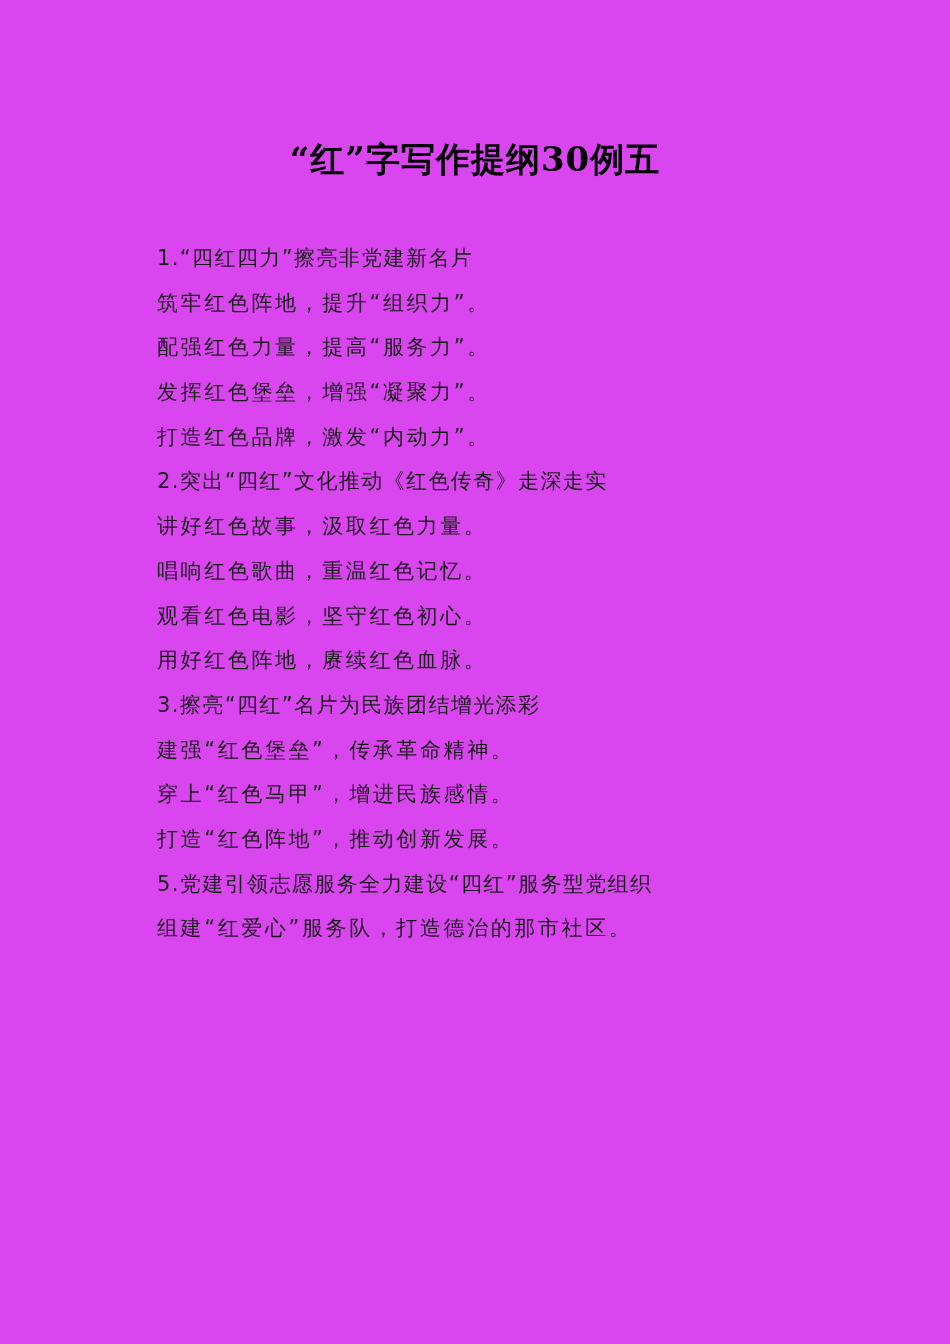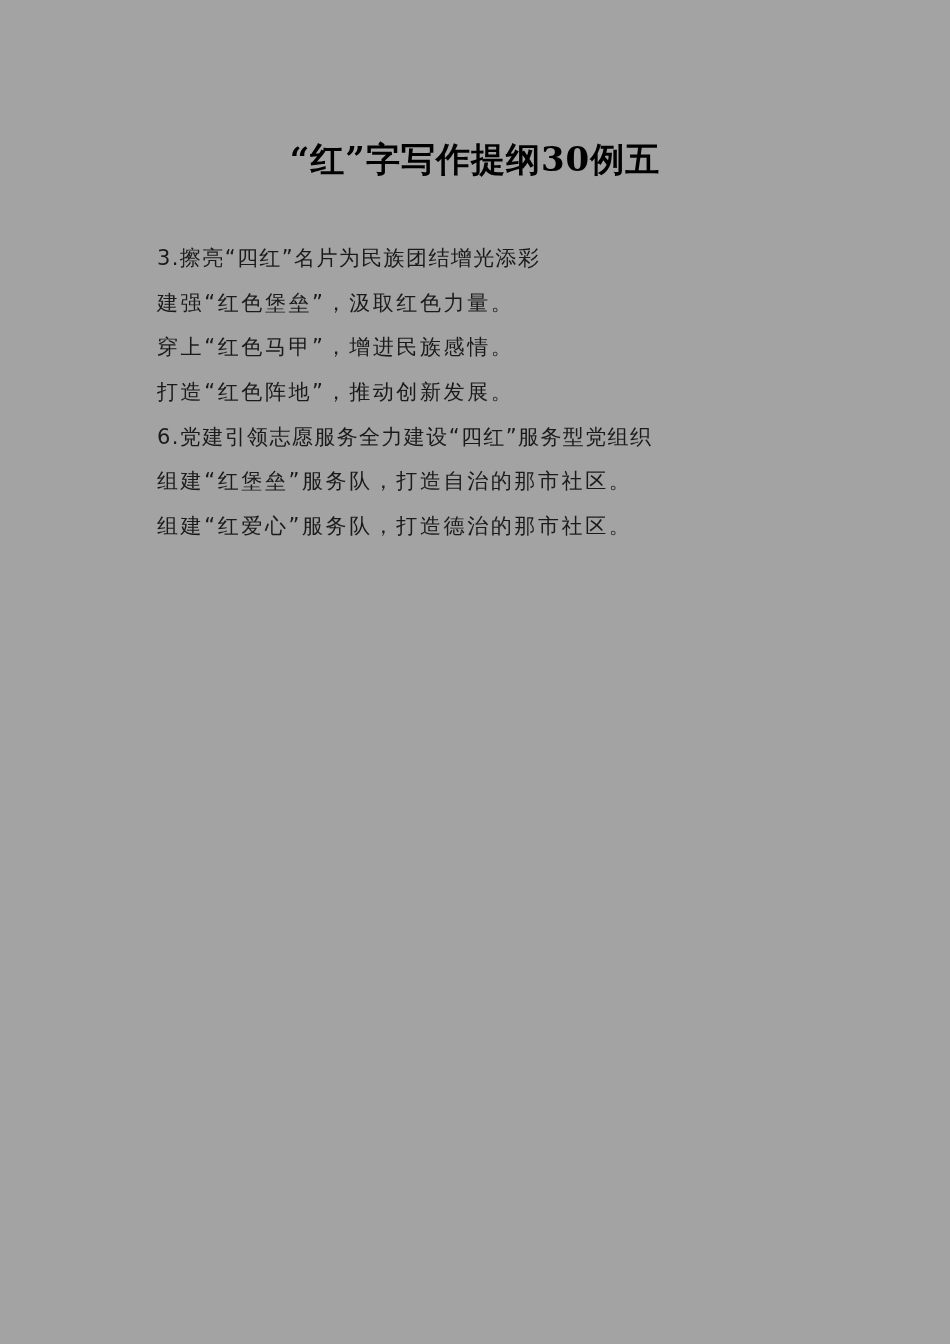--- a/index.html
+++ b/index.html
@@ -13,21 +13,21 @@
       position: relative;
       overflow: hidden;
       color: #111111;
     }
     .page {
       position: absolute;
       left: 0;
       top: 0;
       width: 950px;
       height: 1344px;
-      background: #a3a3a3;
+      background: #d946ef;
     }
     .title {
       position: absolute;
       top: 136px;
       left: 0;
       width: 950px;
       text-align: center;
       font-family: "DejaVu Serif", "Liberation Serif", serif;
       font-weight: bold;
       font-size: 34px;
@@ -54,29 +54,42 @@
       letter-spacing: 1.4px;
     }
   </style>
 </head>
 <body>
 
 <div class="page">
   <div class="title">“红”字写作提纲30例五</div>
 
   <div class="body">
+    <div>
+      <div class="line heading">1.“四红四力”擦亮非党建新名片</div>
+      <div class="line">筑牢红色阵地，提升“组织力”。</div>
+      <div class="line">配强红色力量，提高“服务力”。</div>
+      <div class="line">发挥红色堡垒，增强“凝聚力”。</div>
+      <div class="line">打造红色品牌，激发“内动力”。</div>
+    </div>
 
+    <div>
+      <div class="line heading">2.突出“四红”文化推动《红色传奇》走深走实</div>
+      <div class="line">讲好红色故事，汲取红色力量。</div>
+      <div class="line">唱响红色歌曲，重温红色记忆。</div>
+      <div class="line">观看红色电影，坚守红色初心。</div>
+      <div class="line">用好红色阵地，赓续红色血脉。</div>
+    </div>
 
     <div>
       <div class="line heading">3.擦亮“四红”名片为民族团结增光添彩</div>
-      <div class="line">建强“红色堡垒”，汲取红色力量。</div>
+      <div class="line">建强“红色堡垒”，传承革命精神。</div>
       <div class="line">穿上“红色马甲”，增进民族感情。</div>
       <div class="line">打造“红色阵地”，推动创新发展。</div>
     </div>
 
     <div>
-      <div class="line heading">6.党建引领志愿服务全力建设“四红”服务型党组织</div>
-      <div class="line">组建“红堡垒”服务队，打造自治的那市社区。</div>
+      <div class="line heading">5.党建引领志愿服务全力建设“四红”服务型党组织</div>
       <div class="line">组建“红爱心”服务队，打造德治的那市社区。</div>
     </div>
 
   </div>
 </div>
 
 </body></html>

